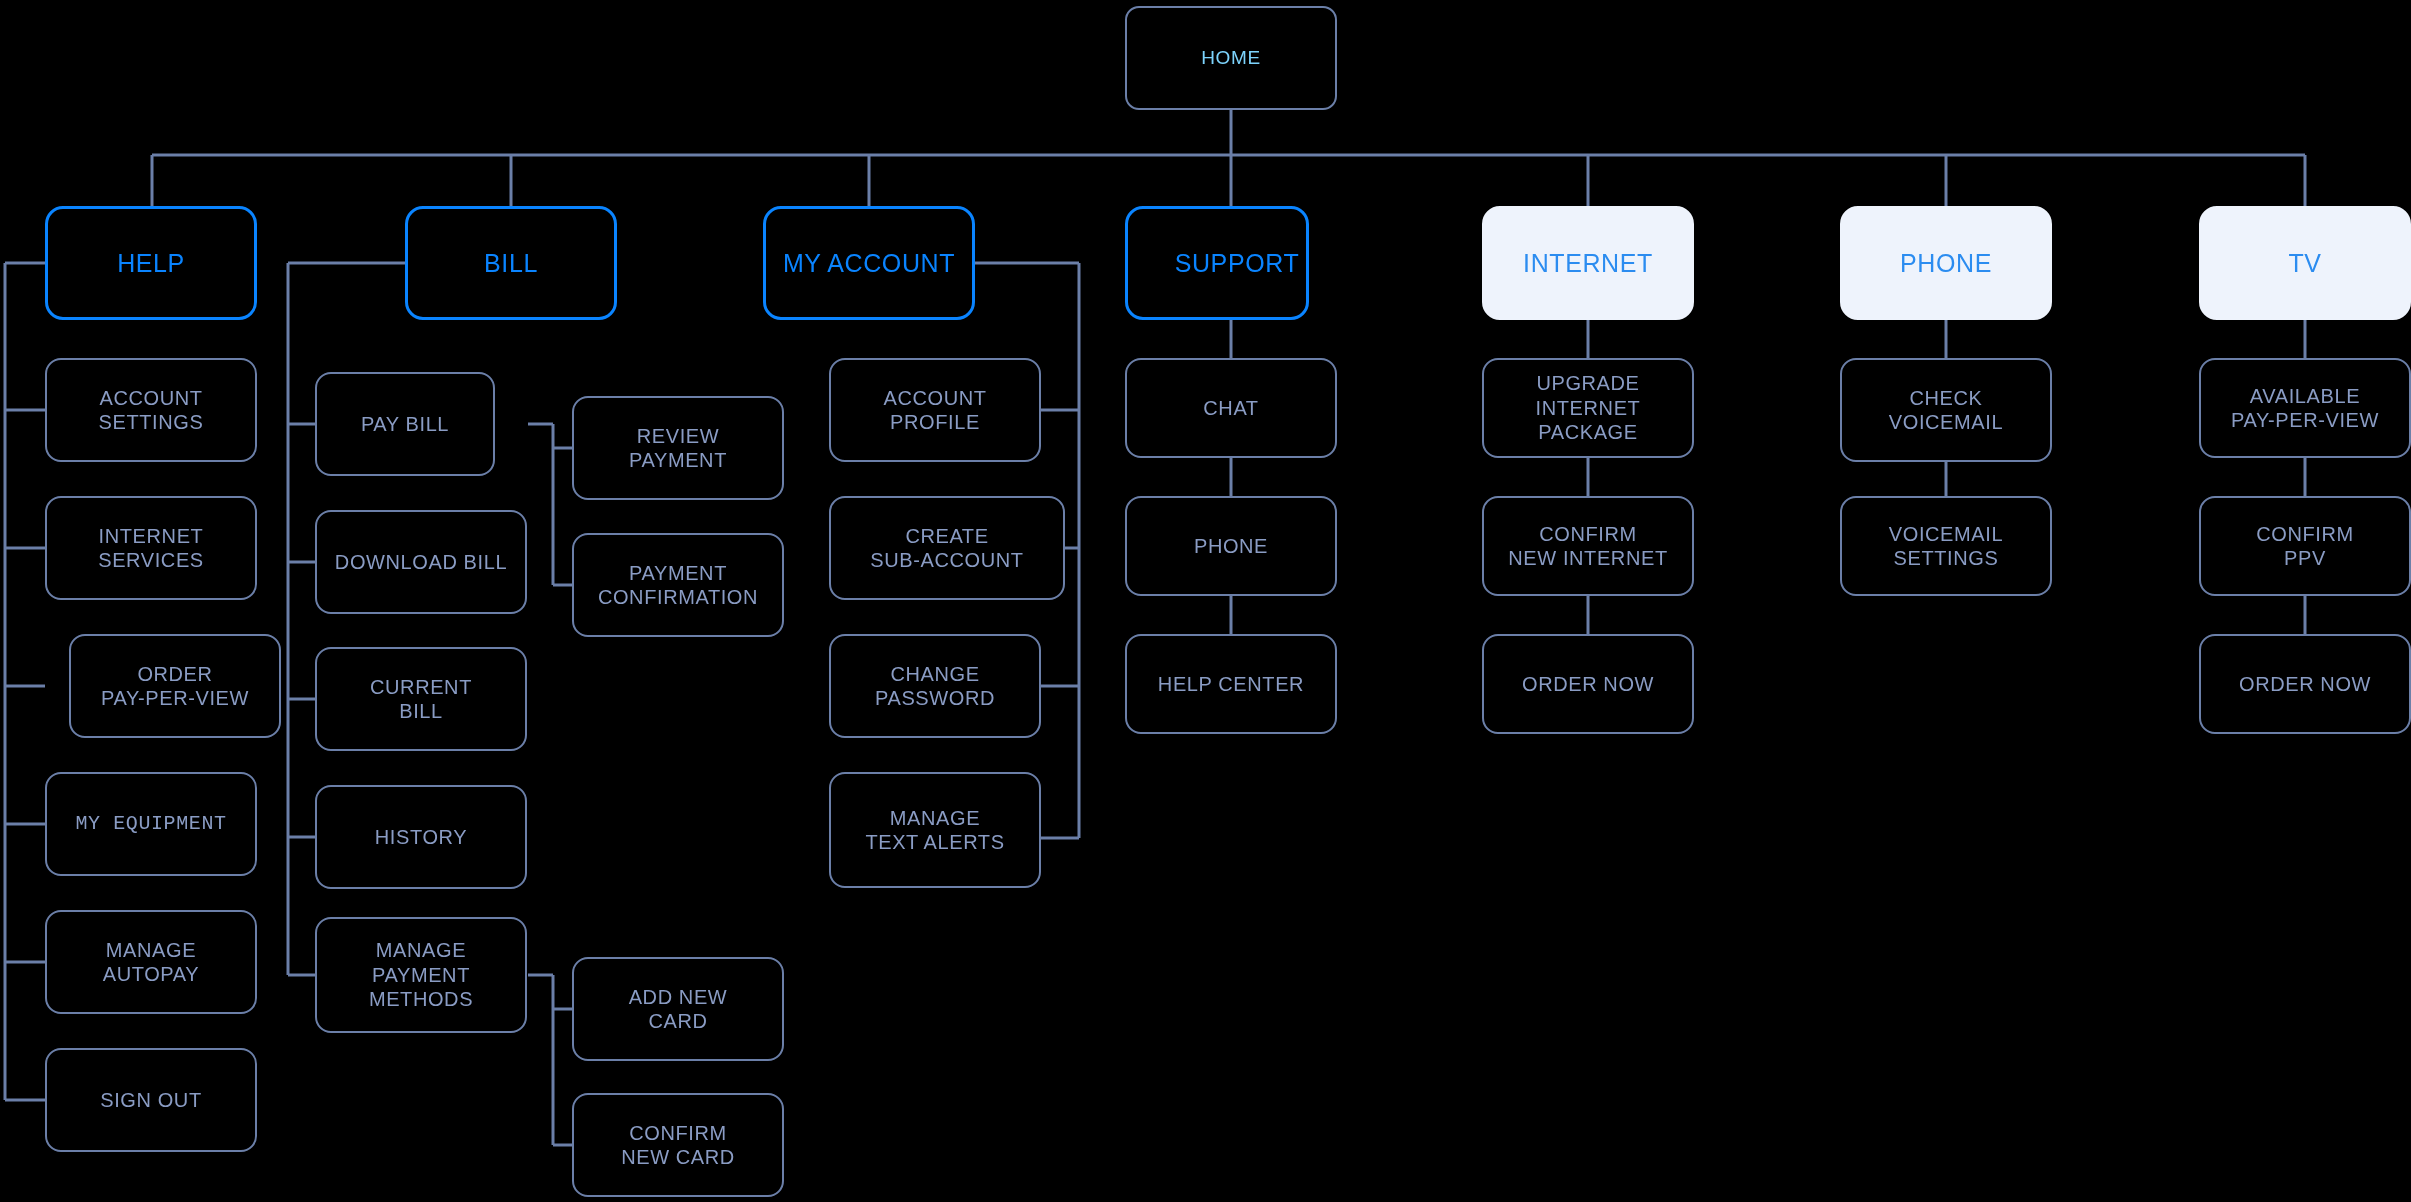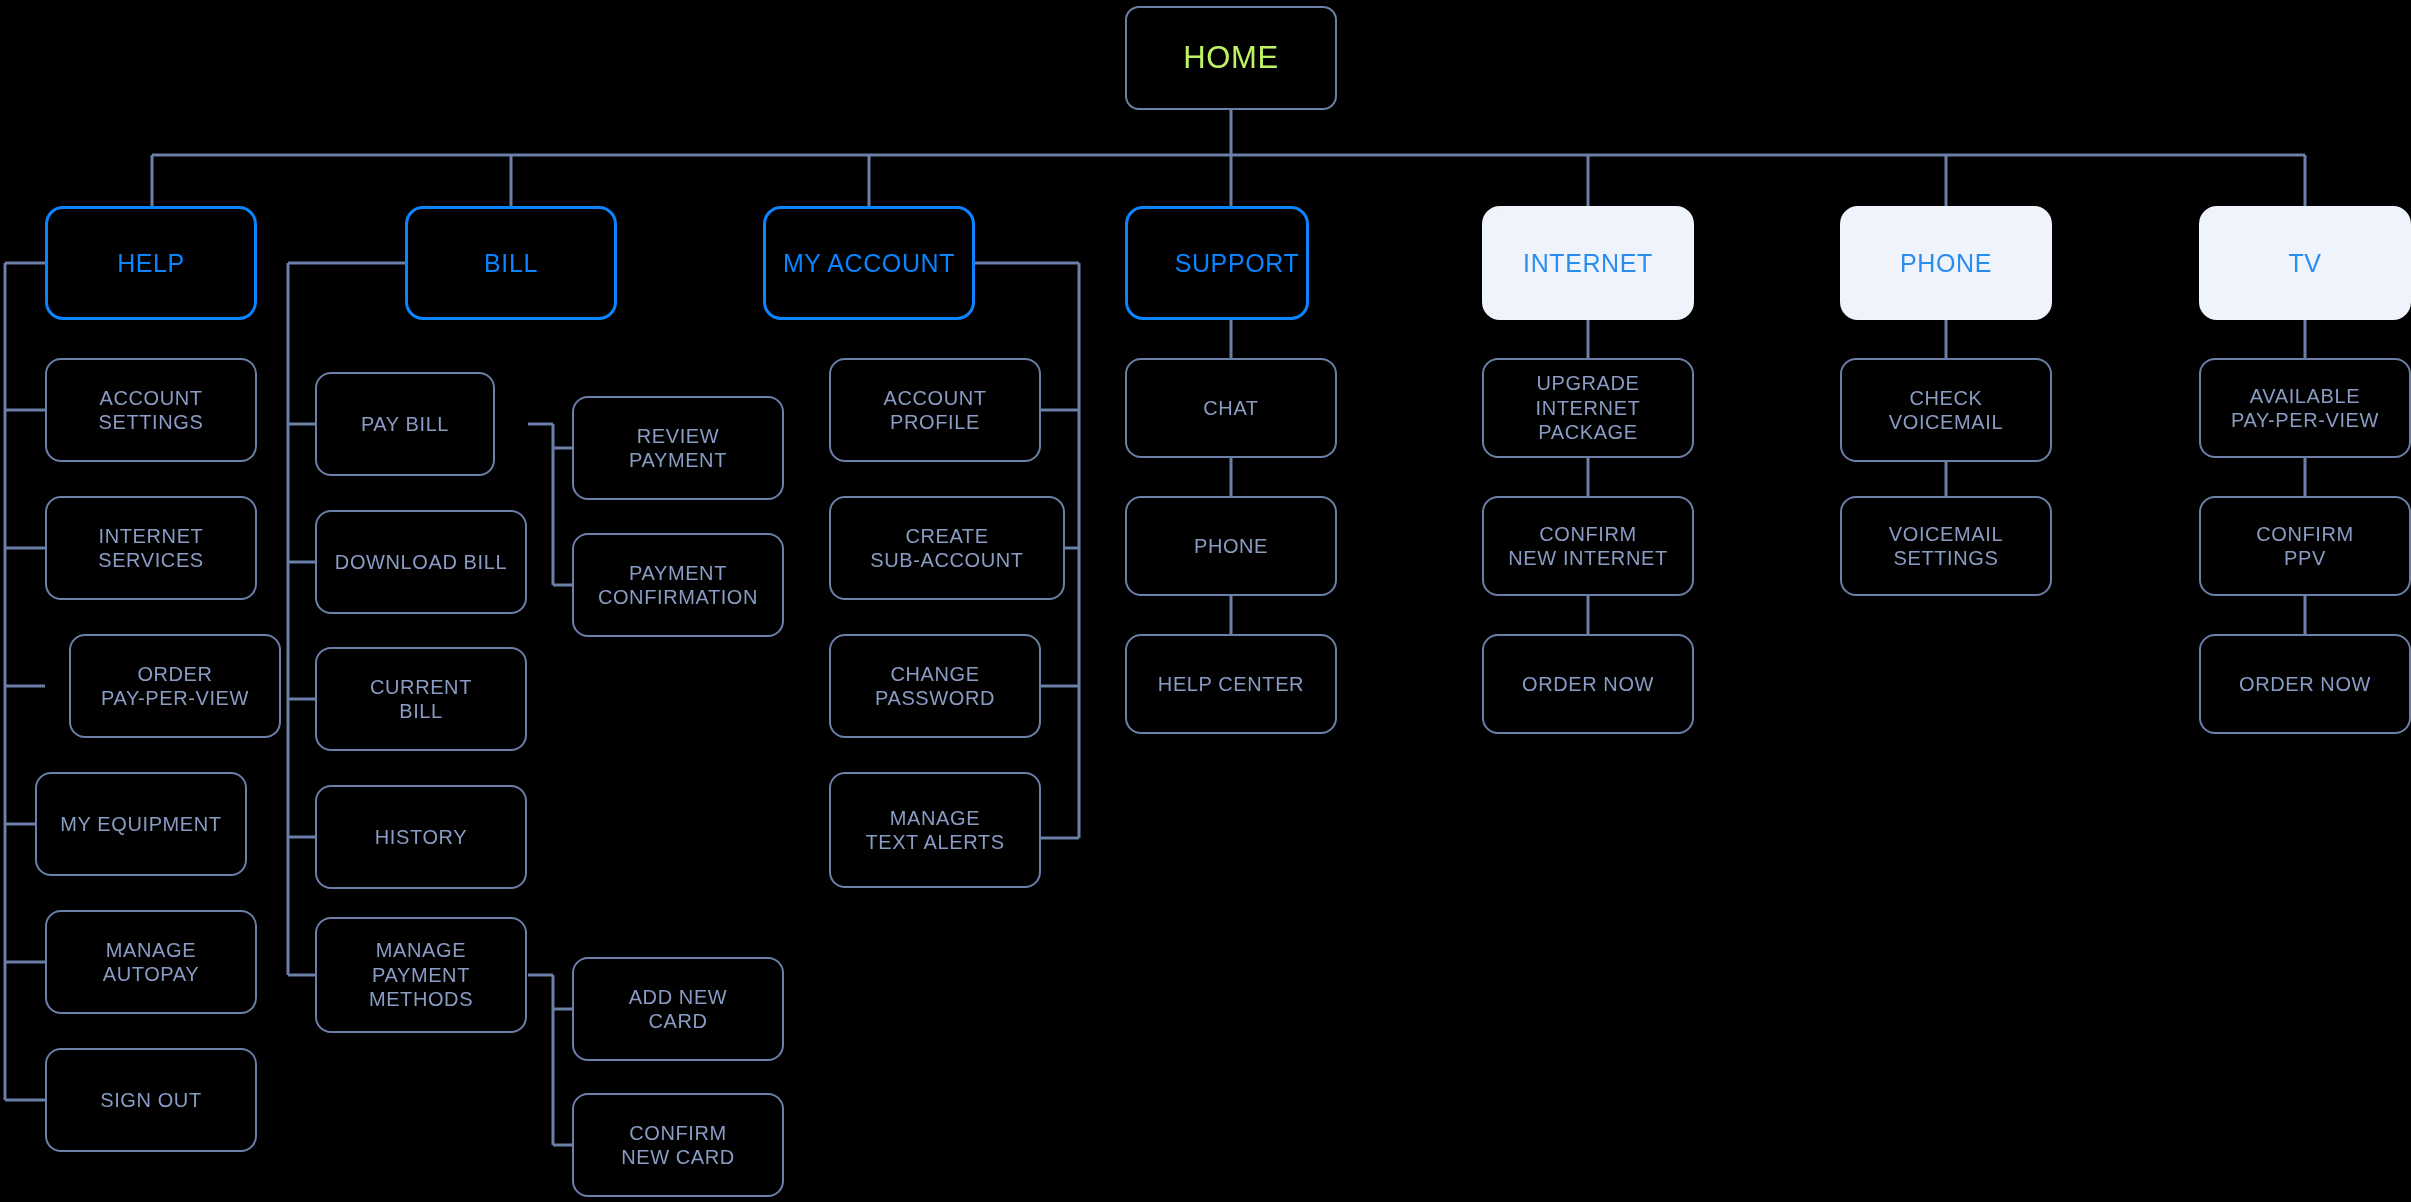--- a/index.html
+++ b/index.html
@@ -35,22 +35,22 @@
     border-radius: 16px;
     letter-spacing: 0.6px;
     line-height: 1.22;
     white-space: pre-line;
     z-index: 2;
   }
   
   .node.root {
     border: 2px solid #6b7fa8;
     background: #000000;
-    color: #bef264;
-    font-size: 31px;
+    color: #7dd3fc;
+    font-size: 19px;
     border-radius: 14px;
   }
   
   .node.primary {
     border: 3px solid #0a84ff;
     background: #000000;
     color: #0a84ff;
     font-size: 25px;
     border-radius: 18px;
   }
@@ -156,21 +156,21 @@
   <div class="node filled" style="left:1840px; top:206px; width:212px; height:114px;">PHONE</div>
 
   <div class="node filled" style="left:2199px; top:206px; width:212px; height:114px;">TV</div>
 
   <div class="node leaf" style="left:45px; top:358px; width:212px; height:104px;">ACCOUNT
 SETTINGS</div>
   <div class="node leaf" style="left:45px; top:496px; width:212px; height:104px;">INTERNET
 SERVICES</div>
   <div class="node leaf" style="left:45px; top:634px; width:212px; height:104px;margin-left:24px;">ORDER
 PAY-PER-VIEW</div>
-  <div class="node leaf" style="left:35px; top:772px; width:212px; height:104px;">MY EQUIPMENT</div>
+  <div class="node leaf" style="left:45px; top:772px; width:212px; height:104px;font-family:Liberation Mono, monospace;">MY EQUIPMENT</div>
   <div class="node leaf" style="left:45px; top:910px; width:212px; height:104px;">MANAGE
 AUTOPAY</div>
   <div class="node leaf" style="left:45px; top:1048px; width:212px; height:104px;">SIGN OUT</div>
 
   <div class="node leaf" style="left:315px; top:372px; width:180px; height:104px;">PAY BILL</div>
   <div class="node leaf" style="left:315px; top:510px; width:212px; height:104px;">DOWNLOAD BILL</div>
   <div class="node leaf" style="left:315px; top:647px; width:212px; height:104px;">CURRENT
 BILL</div>
   <div class="node leaf" style="left:315px; top:785px; width:212px; height:104px;">HISTORY</div>
   <div class="node leaf" style="left:315px; top:917px; width:212px; height:116px;">MANAGE

